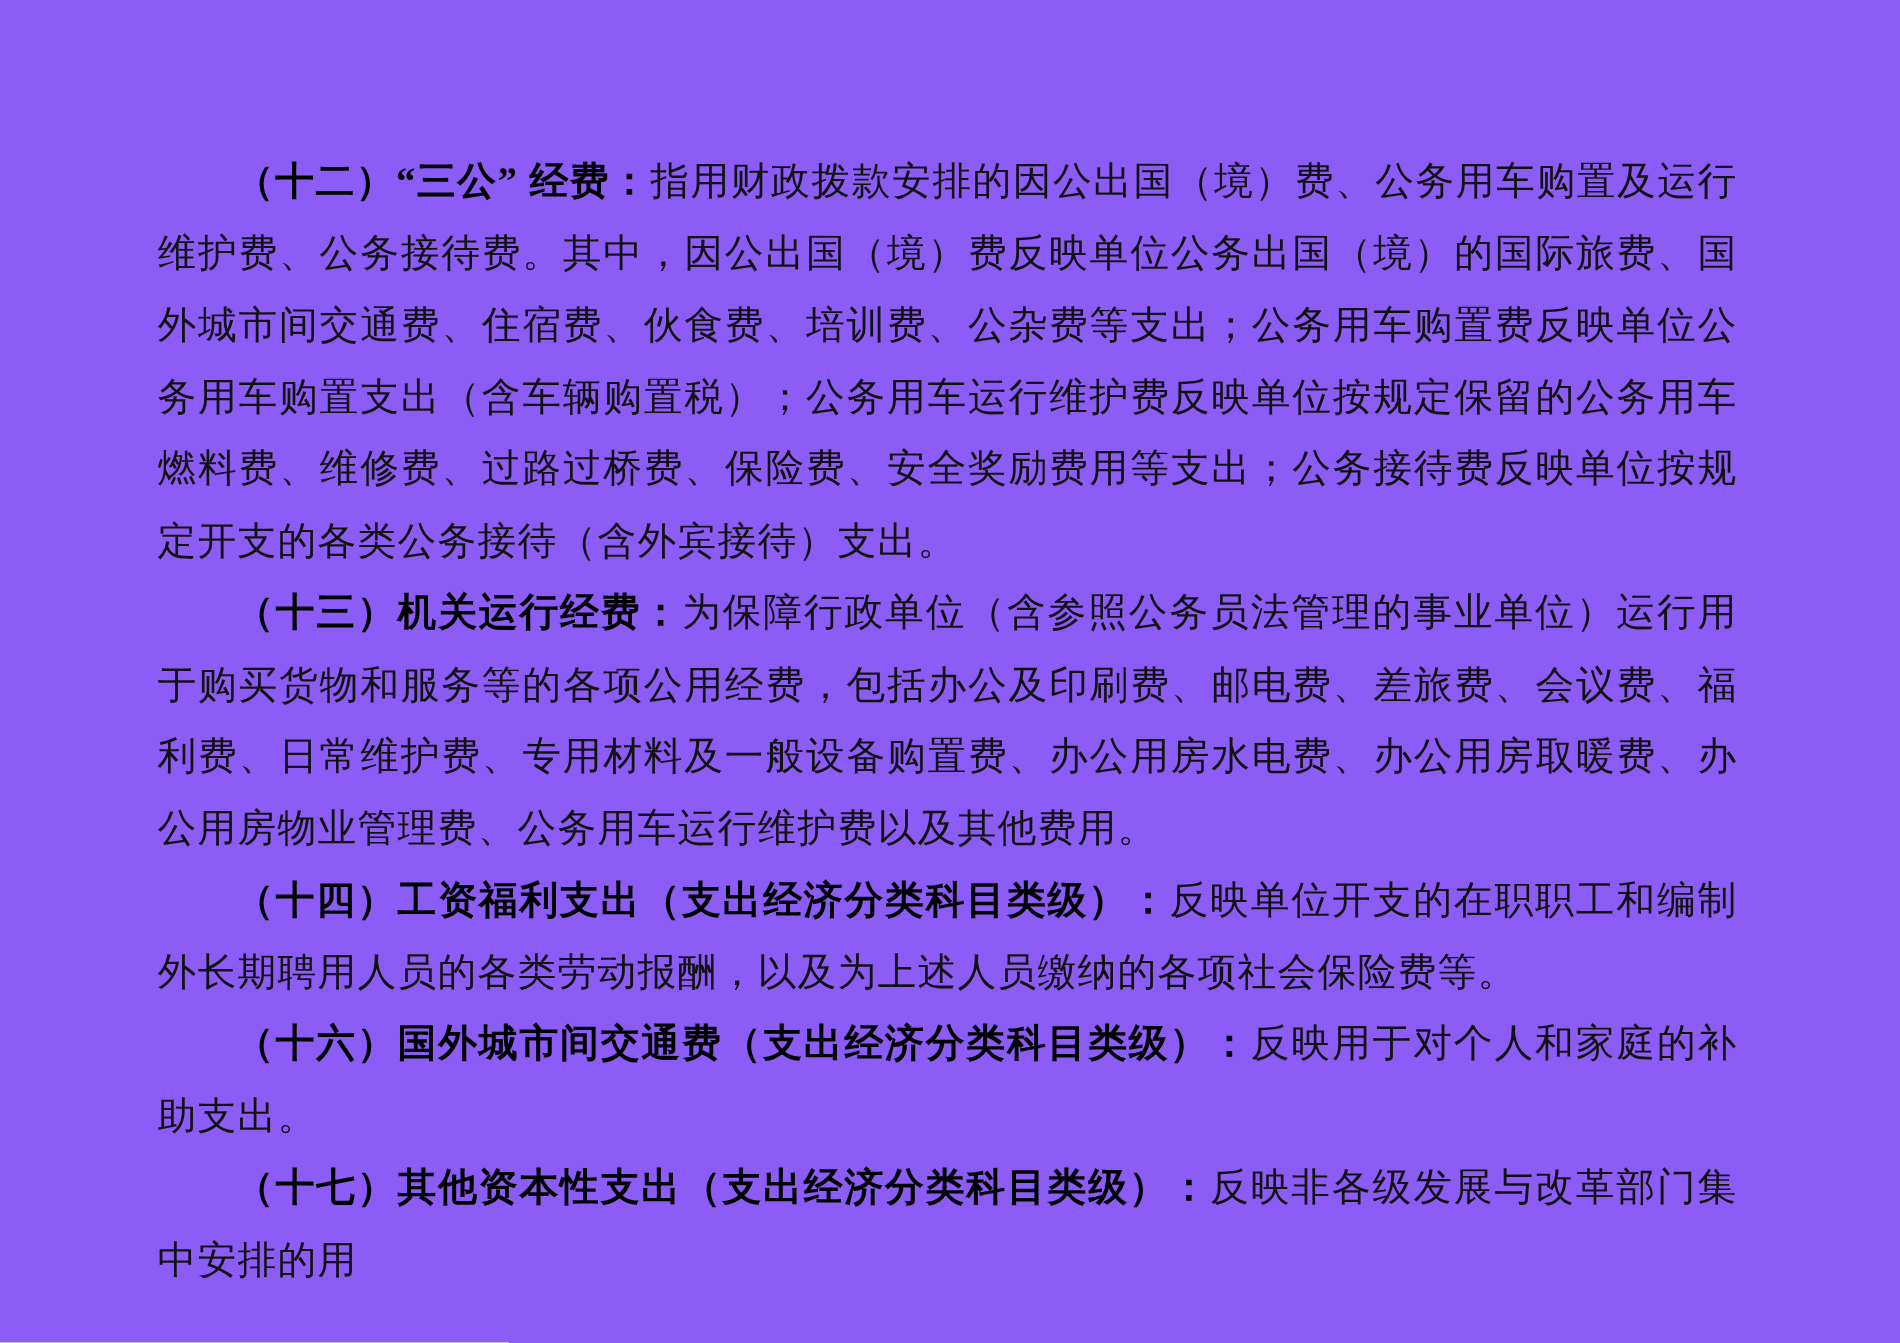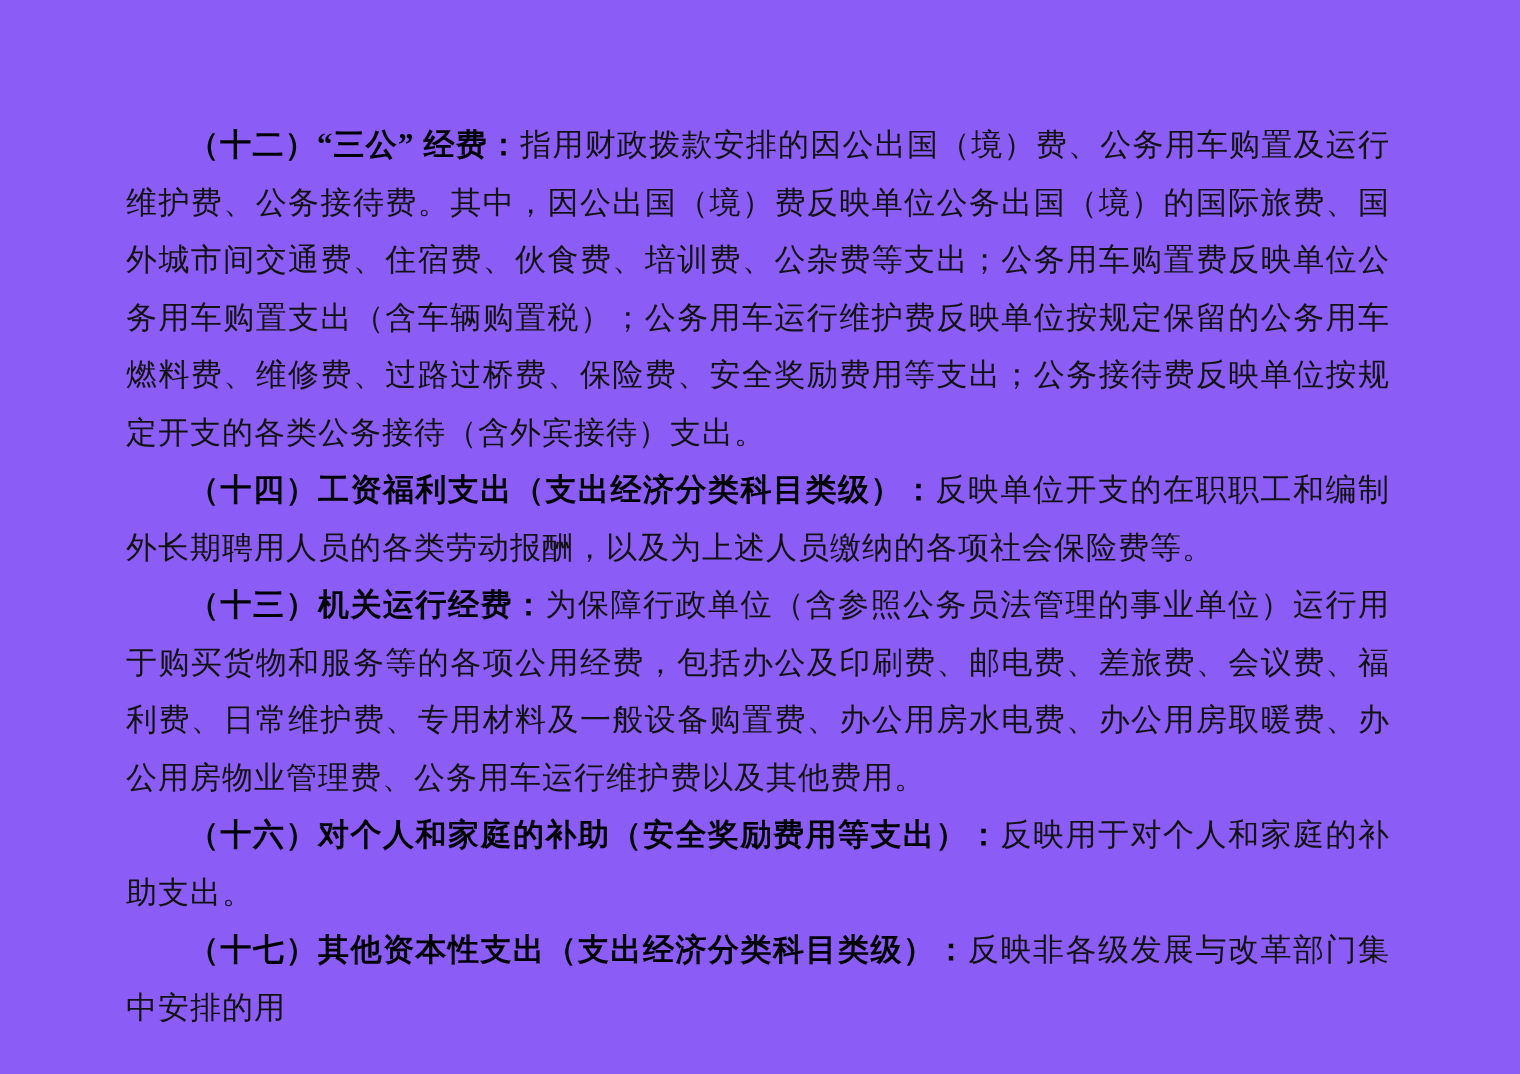--- a/index.html
+++ b/index.html
@@ -45,30 +45,30 @@
 <body>
 
 <div class="page">
   <div class="doc-content">
 
     <p>
       <span class="para-heading">（十二）“三公” 经费：</span><span class="para-body">指用财政拨款安排的因公出国（境）费、公务用车购置及运行维护费、公务接待费。其中，因公出国（境）费反映单位公务出国（境）的国际旅费、国外城市间交通费、住宿费、伙食费、培训费、公杂费等支出；公务用车购置费反映单位公务用车购置支出（含车辆购置税）；公务用车运行维护费反映单位按规定保留的公务用车燃料费、维修费、过路过桥费、保险费、安全奖励费用等支出；公务接待费反映单位按规定开支的各类公务接待（含外宾接待）支出。</span>
     </p>
 
     <p>
-      <span class="para-heading">（十四）工资福利支出（支出经济分类科目类级）：</span><span class="para-body">反映单位开支的在职职工和编制外长期聘用人员的各类劳动报酬，以及为上述人员缴纳的各项社会保险费等。</span>
+      <span class="para-heading">（十三）机关运行经费：</span><span class="para-body">为保障行政单位（含参照公务员法管理的事业单位）运行用于购买货物和服务等的各项公用经费，包括办公及印刷费、邮电费、差旅费、会议费、福利费、日常维护费、专用材料及一般设备购置费、办公用房水电费、办公用房取暖费、办公用房物业管理费、公务用车运行维护费以及其他费用。</span>
     </p>
 
     <p>
-      <span class="para-heading">（十三）机关运行经费：</span><span class="para-body">为保障行政单位（含参照公务员法管理的事业单位）运行用于购买货物和服务等的各项公用经费，包括办公及印刷费、邮电费、差旅费、会议费、福利费、日常维护费、专用材料及一般设备购置费、办公用房水电费、办公用房取暖费、办公用房物业管理费、公务用车运行维护费以及其他费用。</span>
+      <span class="para-heading">（十四）工资福利支出（支出经济分类科目类级）：</span><span class="para-body">反映单位开支的在职职工和编制外长期聘用人员的各类劳动报酬，以及为上述人员缴纳的各项社会保险费等。</span>
     </p>
 
 
     <p>
-      <span class="para-heading">（十六）对个人和家庭的补助（安全奖励费用等支出）：</span><span class="para-body">反映用于对个人和家庭的补助支出。</span>
+      <span class="para-heading">（十六）国外城市间交通费（支出经济分类科目类级）：</span><span class="para-body">反映用于对个人和家庭的补助支出。</span>
     </p>
 
     <p>
       <span class="para-heading">（十七）其他资本性支出（支出经济分类科目类级）：</span><span class="para-body">反映非各级发展与改革部门集中安排的用</span>
     </p>
 
   </div>
 </div>
 
 </body></html>

